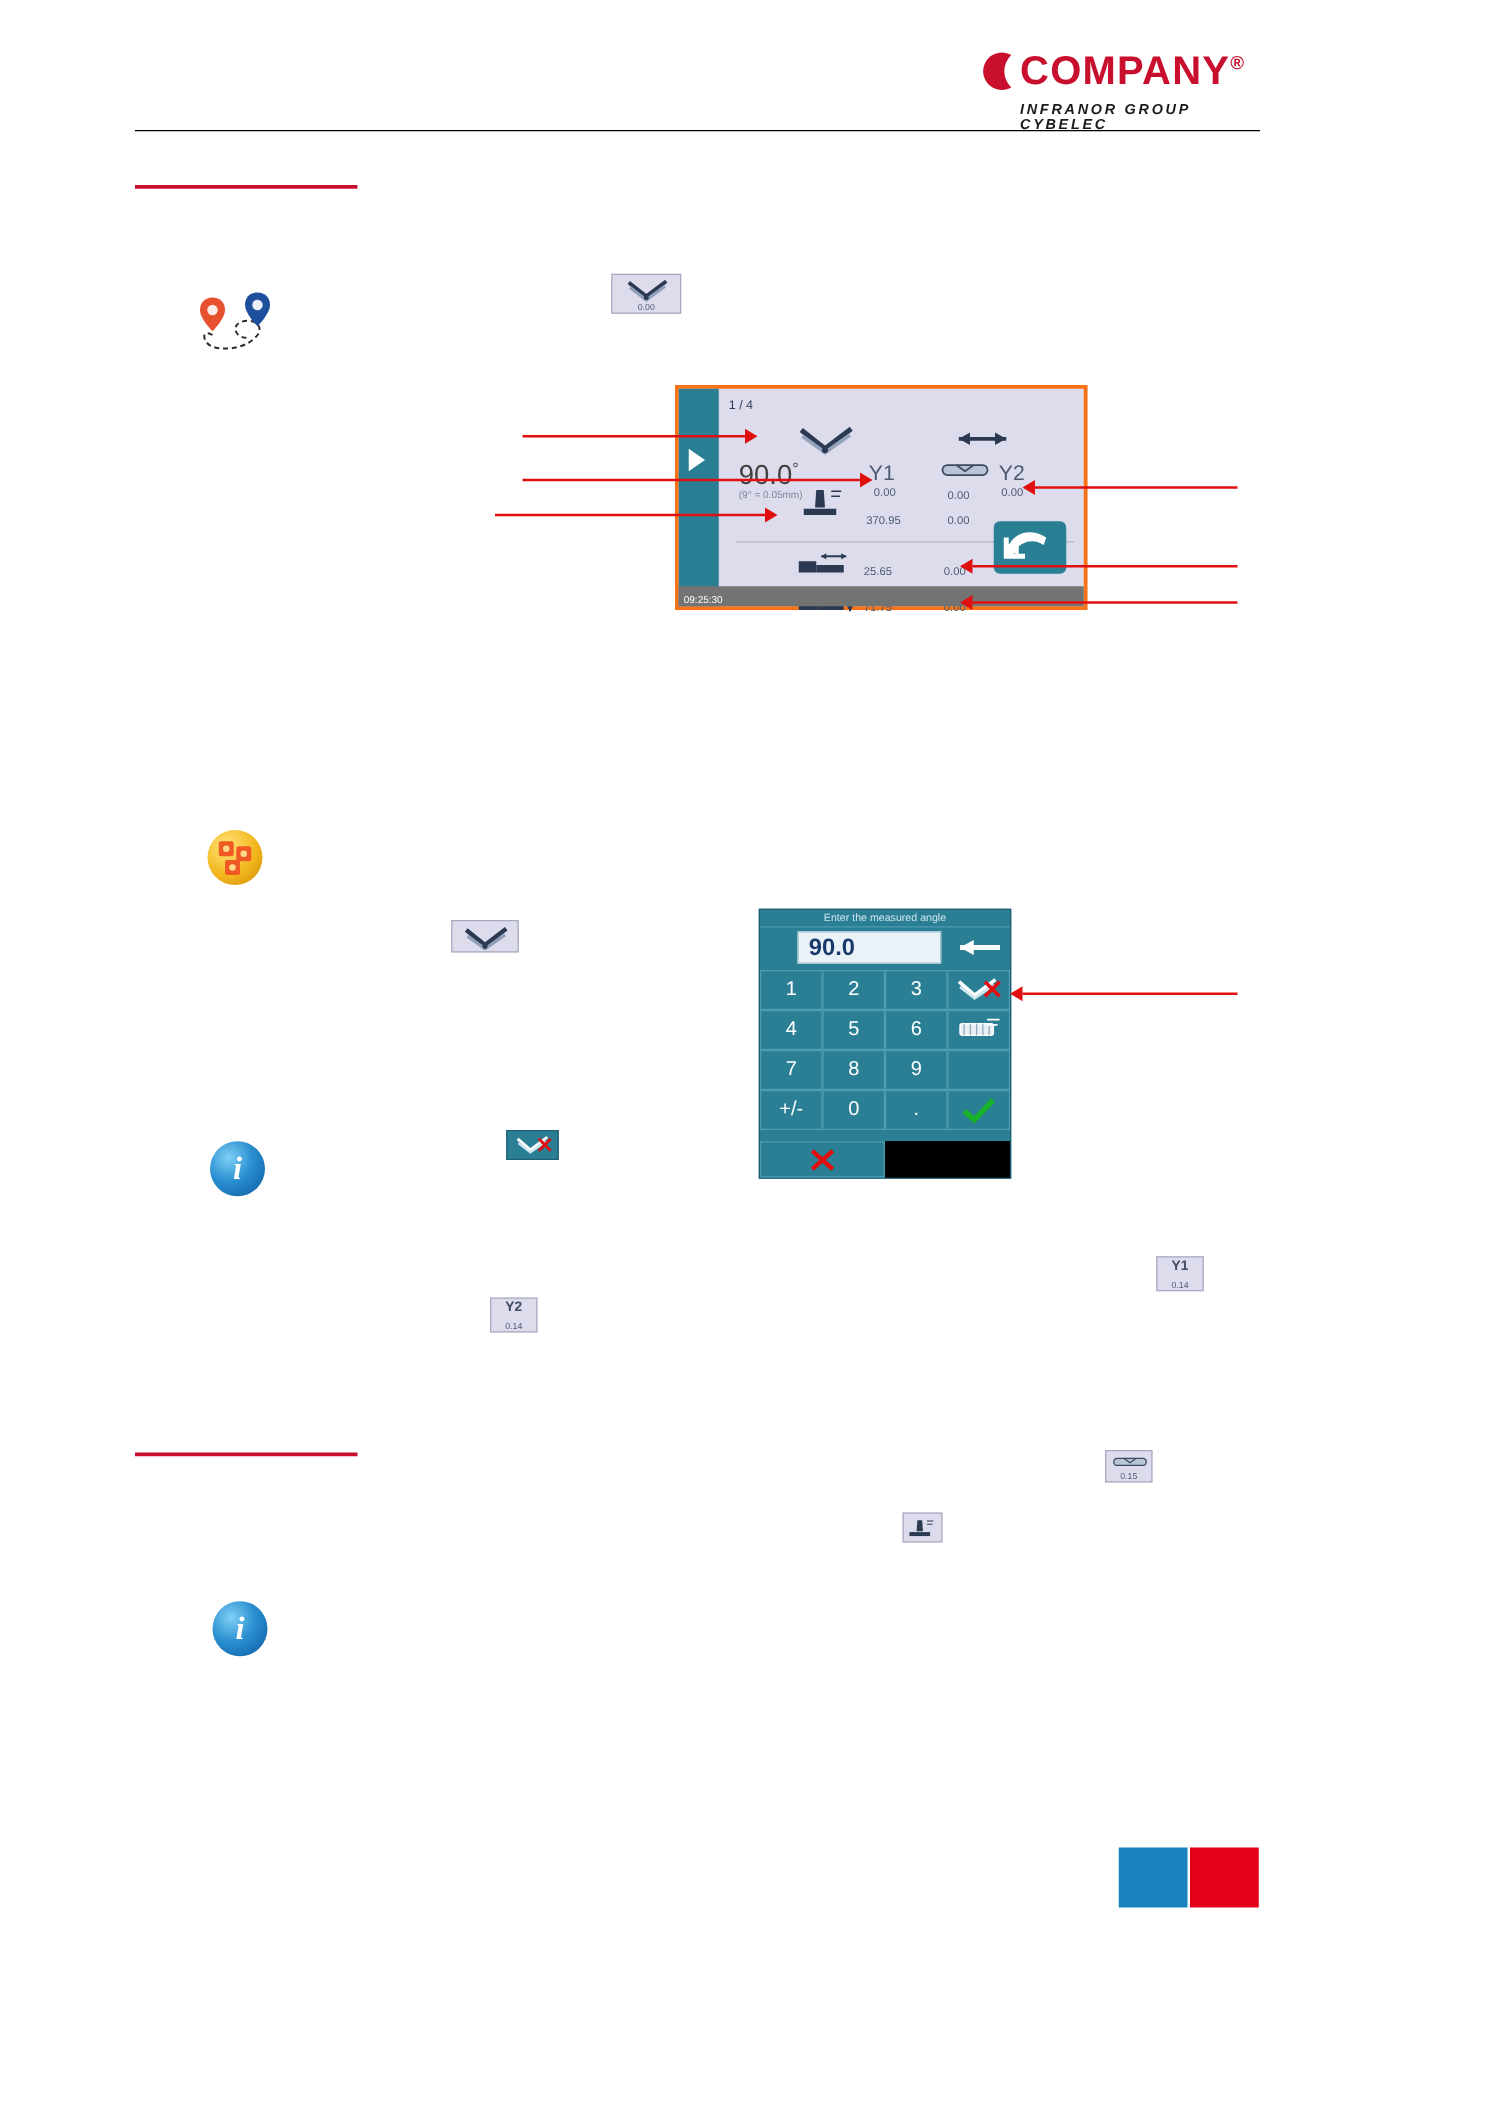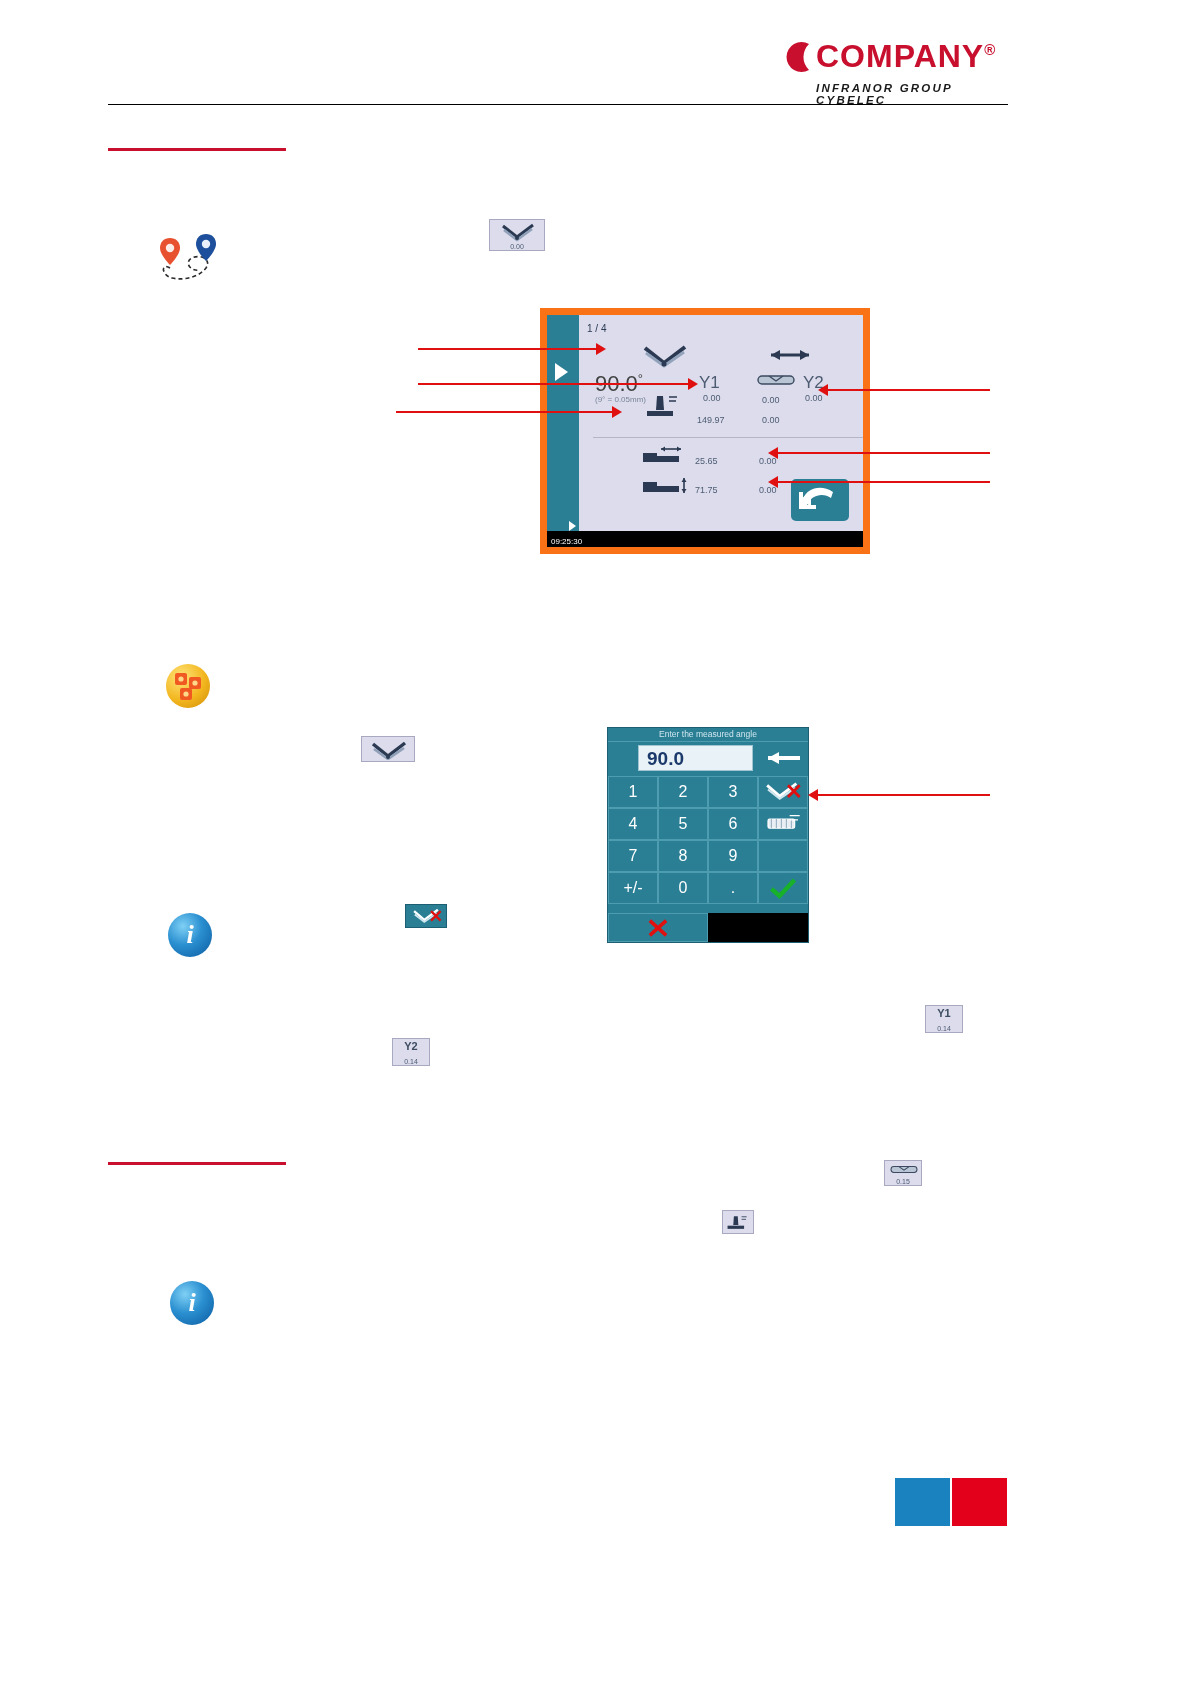--- a/index.html
+++ b/index.html
@@ -28,31 +28,31 @@
   }
   .header-rule{
     position:absolute;left:108px;top:104px;width:900px;height:1px;background:#000;
   }
 
   
   .sect-rule{position:absolute;height:3px;background:#c8102e;}
 
   
   .hmi{
-    position:absolute;left:540px;top:308px;width:330px;height:246px;
-    background:#dcdcec;border:7px solid #f97316;
+    position:absolute;left:540px;top:308px;width:330px;height:180px;
+    background:#dcdcec;border:3px solid #f97316;
     box-sizing:border-box;
     padding-left:40px;
   }
   .hmi-left{
     position:absolute;left:0;top:0;width:32px;height:100%;
     background:#2a7f95;
   }
   .hmi-bottombar{
-    position:absolute;left:0;bottom:0;width:100%;height:16px;background:#000000;
+    position:absolute;left:0;bottom:0;width:100%;height:16px;background:#737373;
   }
   .hmi-time{
     position:absolute;left:4px;bottom:1px;font-size:8px;color:#ffffff;
   }
   .hmi-play{
     position:absolute;left:8px;top:48px;width:0;height:0;
     border-left:13px solid #ffffff;border-top:9px solid transparent;border-bottom:9px solid transparent;
   }
   .hmi-smallarrow{
     position:absolute;left:22px;top:206px;width:0;height:0;
@@ -217,21 +217,21 @@
     <rect x="3" y="5" width="36" height="8" rx="4" fill="#b9c4d4" stroke="#3b4a60" stroke-width="1.4"></rect>
     <path d="M14 5 L21 10 L28 5" fill="none" stroke="#3b4a60" stroke-width="1.4"></path>
   </svg>
   <div class="hmi-thick">0.00</div>
 
   <svg class="abs" style="left:96px;top:78px;width:44px;height:26px;" viewBox="0 0 44 26">
     <rect x="4" y="18" width="26" height="5" fill="#2b3a52"></rect>
     <path d="M14 3 L20 3 L21 17 L13 17 Z" fill="#2b3a52"></path>
     <path d="M26 4 L34 4 M26 8 L33 8" stroke="#2b3a52" stroke-width="1.3"></path>
   </svg>
-  <div class="hmi-r1a">149.97</div>
+  <div class="hmi-r1a">370.95</div>
   <div class="hmi-r1b">0.00</div>
 
   <div class="hmi-sep"></div>
 
   <svg class="abs" style="left:94px;top:130px;width:48px;height:20px;" viewBox="0 0 48 20">
     <rect x="2" y="8" width="14" height="9" fill="#2b3a52"></rect>
     <rect x="16" y="11" width="22" height="6" fill="#2b3a52"></rect>
     <path d="M20 4 L40 4" stroke="#2b3a52" stroke-width="1.6"></path>
     <path d="M20 4 L24 1.5 L24 6.5 Z" fill="#2b3a52"></path>
     <path d="M40 4 L36 1.5 L36 6.5 Z" fill="#2b3a52"></path>

